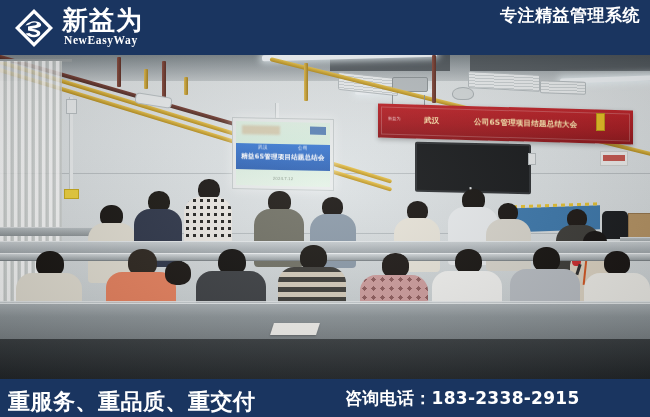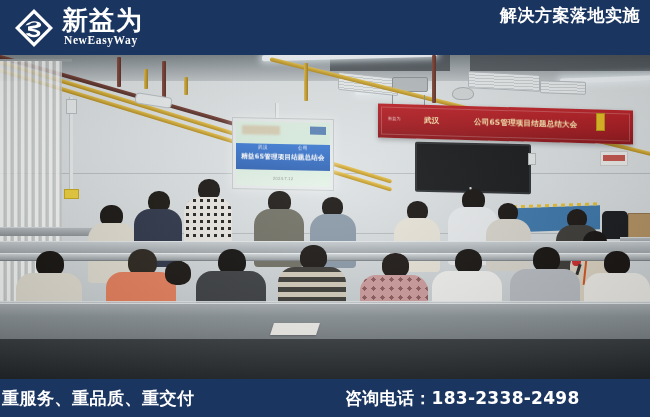--- a/index.html
+++ b/index.html
@@ -38,23 +38,23 @@
     font-size:17px;font-weight:700;color:#ffffff;line-height:24px;
     letter-spacing:.5px;white-space:nowrap;
   }
 
   
   .footer{
     position:absolute;left:0;bottom:0;width:650px;height:38px;
     background:#1a3560;z-index:60;
   }
   .footer-left{
-    position:absolute;left:2px;top:8px;
+    position:absolute;left:8px;top:8px;
     font-family:"DejaVu Sans","Liberation Sans",sans-serif;
-    font-size:17px;font-weight:700;color:#ffffff;letter-spacing:.5px;
+    font-size:22px;font-weight:700;color:#ffffff;letter-spacing:.5px;
     white-space:nowrap;
   }
   .footer-right{
     position:absolute;left:345px;top:8px;
     font-family:"DejaVu Sans","Liberation Sans",sans-serif;
     font-size:17px;font-weight:700;color:#ffffff;letter-spacing:.3px;
     white-space:nowrap;
   }
 
   
@@ -544,22 +544,22 @@
         <path d="M20 5.5 L34.5 20 L20 34.5 L5.5 20 Z" fill="#1a3560"></path>
         <path d="M11.5 17.5 C14 12.5, 25 11.5, 27 16 C28.5 19.5, 21 20.5, 17.5 20.5
                  C21.5 21.5, 28 22.5, 26 26.5 C23.5 31, 14 29.5, 11.5 25.5
                  L15.5 25 C17 27, 22 27.5, 23 25.5 C23.8 23.8, 17 23.2, 14 22.5
                  L14 18.5 C17.5 18, 23.5 17.5, 23 15.8 C22.3 13.8, 17 14.2, 15.5 16.5 Z" fill="#ffffff"></path>
       </svg>
       <div class="logo-zh">新益为</div>
       <div class="logo-en">NewEasyWay</div>
     </div>
     <div class="slogan">
-      <div>解决方案落地实施</div>
+      <div>专注精益管理系统</div>
     </div>
   </div>
 
   <div class="footer">
     <div class="footer-left">重服务、重品质、重交付</div>
-    <div class="footer-right">咨询电话：183-2338-2498</div>
+    <div class="footer-right">咨询电话：183-2338-2915</div>
   </div>
 
 </div>
 
 </body></html>

